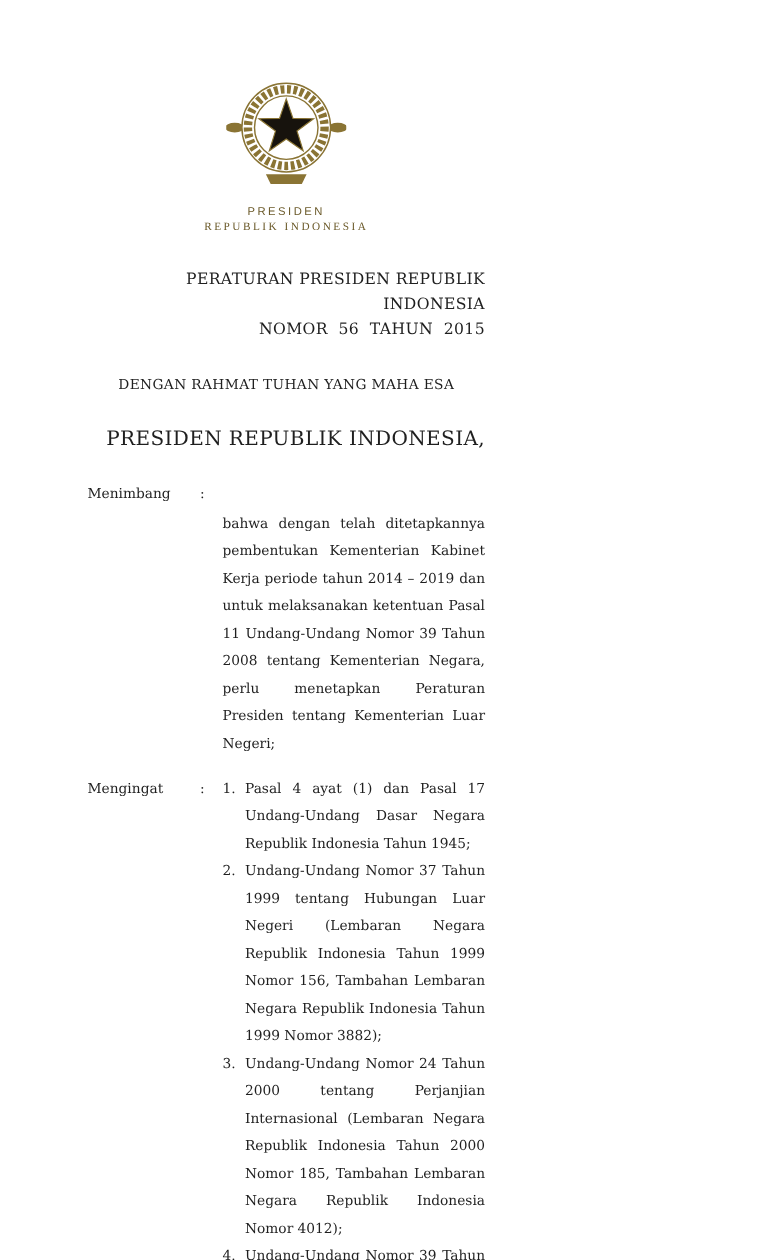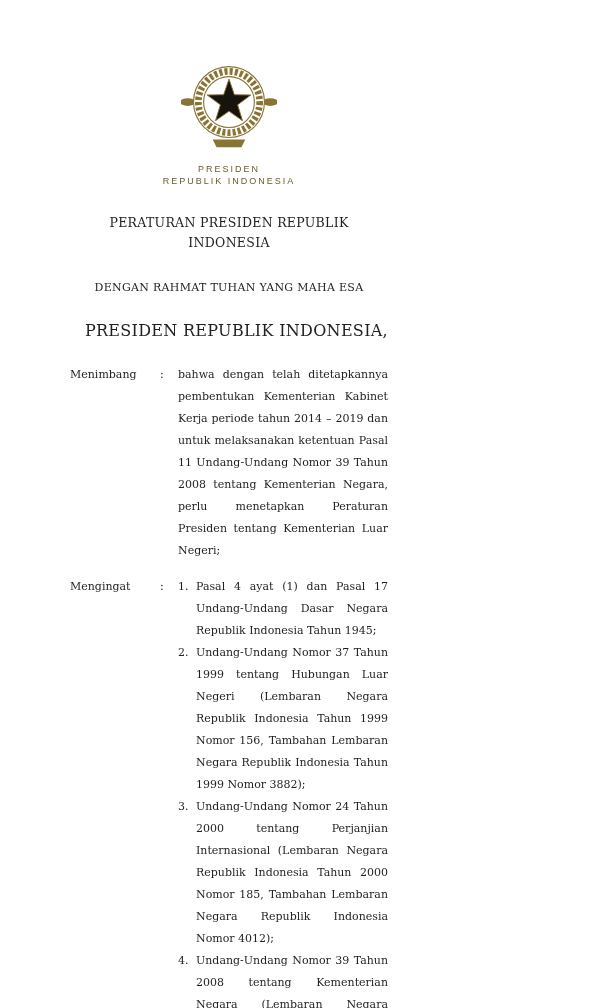--- a/index.html
+++ b/index.html
@@ -31,34 +31,34 @@
   .star { fill: #17130d; stroke: var(--seal-gold, #8a7434); stroke-width: 1; }
   .seal-line1 {
     margin-top: 10px;
     font-family: "Liberation Sans", sans-serif;
     font-size: 9px;
     letter-spacing: 2px;
     color: var(--seal-text, #6b5a2a);
   }
   .seal-line2 {
     margin-top: 2px;
-    font-family: Liberation Sans, sans-serif;
+    font-family: Liberation Serif, serif;
     font-size: 9px;
     letter-spacing: 2px;
     color: var(--seal-text, #6b5a2a);
   }
   
   .title-block {
     margin-top: 27px;
     text-align: center;
     font-size: 12.5px;
     line-height: 20px;
     letter-spacing: 0.3px;
   }
-  .title-block div { white-space: pre-wrap; }
+  .title-block div { white-space: pre-wrap; text-align: right; }
   .invocation {
     margin-top: 25px;
     text-align: center;
     font-size: 11px;
     letter-spacing: 0.3px;
     line-height: 20px;
   }
   .issuer-line {
     margin-top: 23px;
     text-align: right;
@@ -69,21 +69,21 @@
   
   .clause {
     display: grid;
     grid-template-columns: 90px 18px 1fr;
     font-size: 11px;
     line-height: 22px;
   }
   .clause.menimbang { margin-top: 23px; }
   .clause.mengingat { margin-top: 14px; }
   .clause .label, .clause .colon { line-height: 22px; }
-  .clause .text { text-align: justify; }
+  .clause .text { text-align: justify; margin-top: 24px; }
   .list-item {
     display: grid;
     grid-template-columns: 18px 1fr;
   }
   .list-item .num { line-height: 22px; }
   .list-item .itxt { text-align: justify; line-height: 22px; }
   
   .catchword {
     margin-top: 37px;
     text-align: center;
@@ -105,20 +105,21 @@
       <circle cx="50" cy="46" r="26.5" fill="#ffffff" class="gold-thin"></circle>
       <polygon class="star" points="50,22 55.6,38.3 72.8,38.6 59,48.9 64.1,65.4 50,55.5 35.9,65.4 41,48.9 27.2,38.6 44.4,38.3"></polygon>
       <path d="M33,85 L67,85 L63,93 L37,93 Z" class="gold-fill"></path>
     </svg>
     <div class="seal-line1">PRESIDEN</div>
     <div class="seal-line2">REPUBLIK INDONESIA</div>
   </header>
 
   <section class="title-block">
     <div>PERATURAN PRESIDEN REPUBLIK INDONESIA</div>
+    <div>NOMOR  56  TAHUN  2015</div>
   </section>
 
   <div class="invocation">DENGAN RAHMAT TUHAN YANG MAHA ESA</div>
 
   <div class="issuer-line">PRESIDEN REPUBLIK INDONESIA,</div>
 
   <section class="clause menimbang">
     <div class="label">Menimbang</div>
     <div class="colon">:</div>
     <div class="text">bahwa dengan telah ditetapkannya pembentukan Kementerian Kabinet Kerja periode tahun 2014 – 2019 dan untuk melaksanakan ketentuan Pasal 11 Undang-Undang Nomor 39 Tahun 2008 tentang Kementerian Negara, perlu menetapkan Peraturan Presiden tentang Kementerian Luar Negeri;</div>

